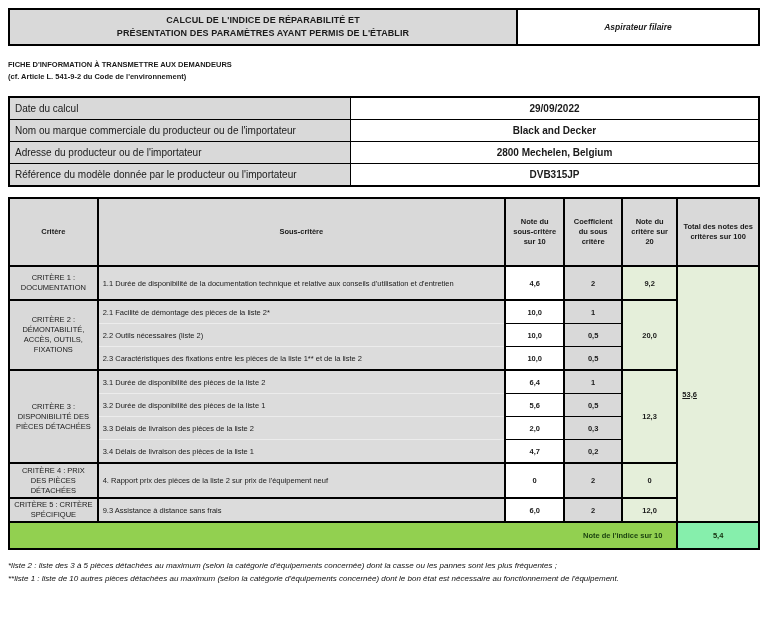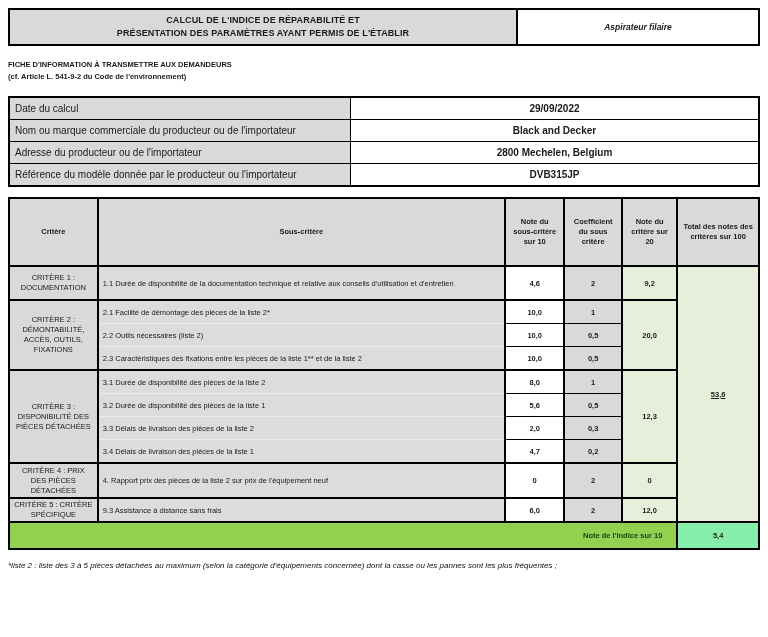--- a/index.html
+++ b/index.html
@@ -45,21 +45,21 @@
     border-bottom:2px solid #000;line-height:10px;
   }
   .c-group{
     background:#d9d9d9;font-weight:normal;text-align:center;line-height:10px;
     padding:1px 2px;
   }
   .c-label{background:#dcdcdc;text-align:left;line-height:9px;}
   .c-note{background:#ffffff;text-align:center;font-weight:bold;border-radius:7px;}
   .c-coef{background:#d9d9d9;text-align:center;font-weight:bold;}
   .c-n20{background:#e5efda;text-align:center;font-weight:bold;}
-  .c-total{background:#e5efda;text-align:center;font-weight:bold;text-decoration:underline;}
+  .c-total{background:#e5efda;text-align:left;font-weight:bold;text-decoration:underline;}
   tr.group-start td{border-top:2px solid #000;}
   tr.r-tall td{height:30px;}
   tr.r-std td{height:20px;}
   tr.r-med td{height:31px;}
   td.c-label{border-bottom-color:#ececec;}
   .idx-row td{border-top:2.5px solid #000;height:23px;}
   .idx-label{
     background:#92d050;text-align:right;font-weight:bold;font-size:13.5px;
     color:#1d4311;padding-right:14px !important;
   }
@@ -155,21 +155,21 @@
       </tr>
       <tr class="r-std">
         <td class="c-label">2.3 Caractéristiques des fixations entre les pièces de la liste 1** et de la liste 2</td>
         <td class="c-note">10,0</td>
         <td class="c-coef">0,5</td>
       </tr>
 
       <tr class="group-start r-std">
         <td class="c-group" rowspan="4">CRITÈRE 3 : DISPONIBILITÉ DES PIÈCES DÉTACHÉES</td>
         <td class="c-label">3.1 Durée de disponibilité des pièces de la liste 2</td>
-        <td class="c-note">8,0</td>
+        <td class="c-note">6,4</td>
         <td class="c-coef">1</td>
         <td class="c-n20" rowspan="4">12,3</td>
       </tr>
       <tr class="r-std">
         <td class="c-label">3.2 Durée de disponibilité des pièces de la liste 1</td>
         <td class="c-note">5,6</td>
         <td class="c-coef">0,5</td>
       </tr>
       <tr class="r-std">
         <td class="c-label">3.3 Délais de livraison des pièces de la liste 2</td>
@@ -200,15 +200,16 @@
 
       <tr class="idx-row">
         <td class="idx-label" colspan="5">Note de l'indice sur 10</td>
         <td class="idx-value">5,4</td>
       </tr>
     </tbody>
   </table>
 
   <div class="notes">
     <div>*liste 2 : liste des 3 à 5 pièces détachées au maximum (selon la catégorie d'équipements concernée) dont la casse ou les pannes sont les plus fréquentes ;</div>
+    <div>**liste 1 : liste de 10 autres pièces détachées au maximum (selon la catégorie d'équipements concernée) dont le bon état est nécessaire au fonctionnement de l'équipement.</div>
   </div>
 
 </div>
 
 </body></html>

